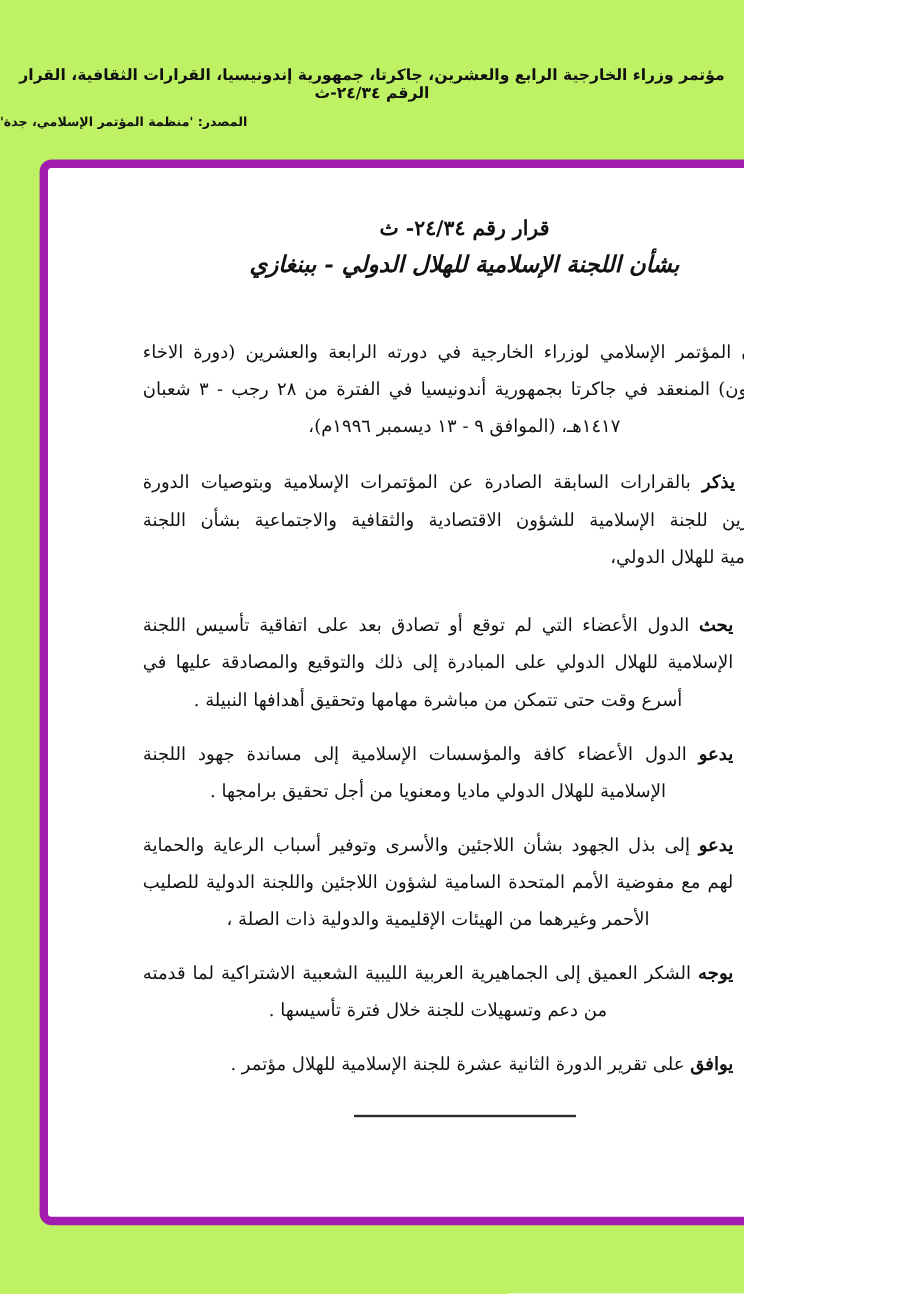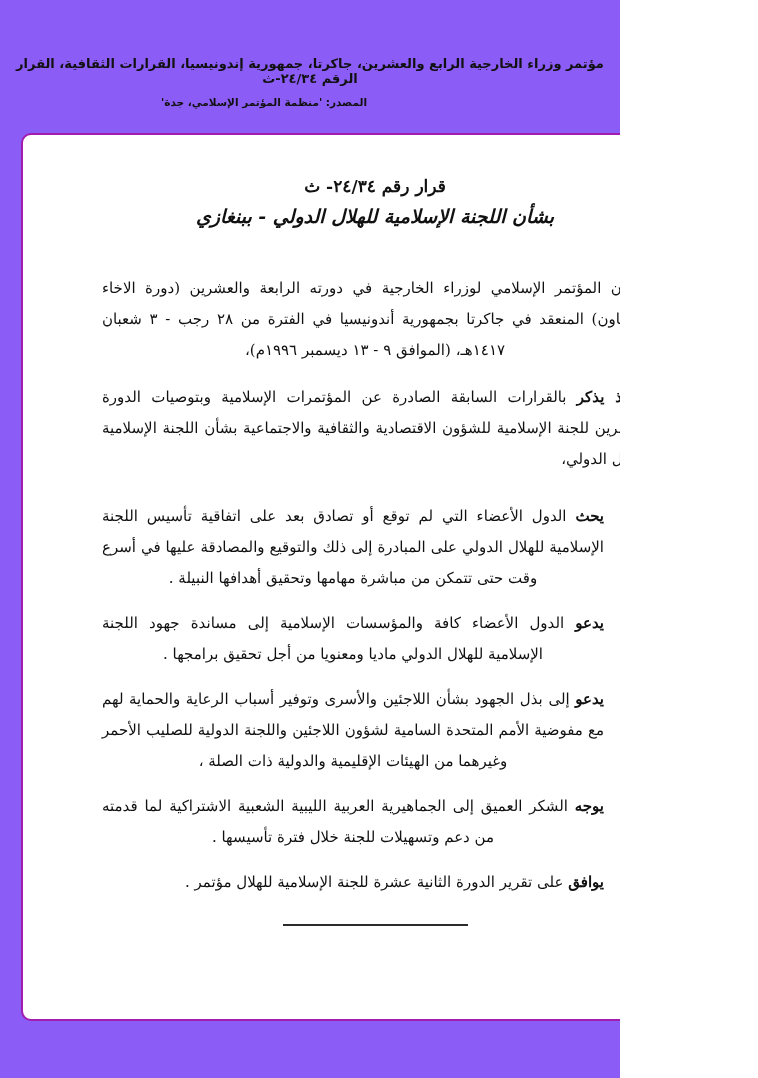--- a/index.html
+++ b/index.html
@@ -4,21 +4,21 @@
 <style>
   html, body {
     margin: 0;
     padding: 0;
     background: #ffffff;
   }
   .page {
     position: relative;
     width: 620px;
     height: 1078px;
-    background: #8b5cf6;
+    background: #bef264;
     overflow: hidden;
     font-family: "DejaVu Serif", "Liberation Serif", serif;
     color: #111111;
   }
   
   .top-header {
     position: absolute;
     top: 56px;
     left: 0;
     right: 0;
@@ -26,34 +26,34 @@
     font-family: "DejaVu Sans", "Liberation Sans", sans-serif;
   }
   .top-header .line1 {
     text-align: center;
     font-size: 13px;
     font-weight: bold;
     letter-spacing: 0.2px;
   }
   .top-header .line2 {
     margin-top: 10px;
-    text-align: center;
+    text-align: left;
     padding-right: 92px;
     font-size: 10.5px;
     font-weight: bold;
   }
   
   .frame {
     position: absolute;
-    left: 21px;
+    left: 33px;
     top: 133px;
     width: 689px;
     height: 888px;
     box-sizing: border-box;
-    border: 2px solid #a21caf;
+    border: 7px solid #a21caf;
     border-radius: 10px;
     padding: 38px 60px 0 79px;
     background: #ffffff;
   }
   .doc-body {
     direction: rtl;
     font-size: 15px;
     line-height: 31px;
   }
   

